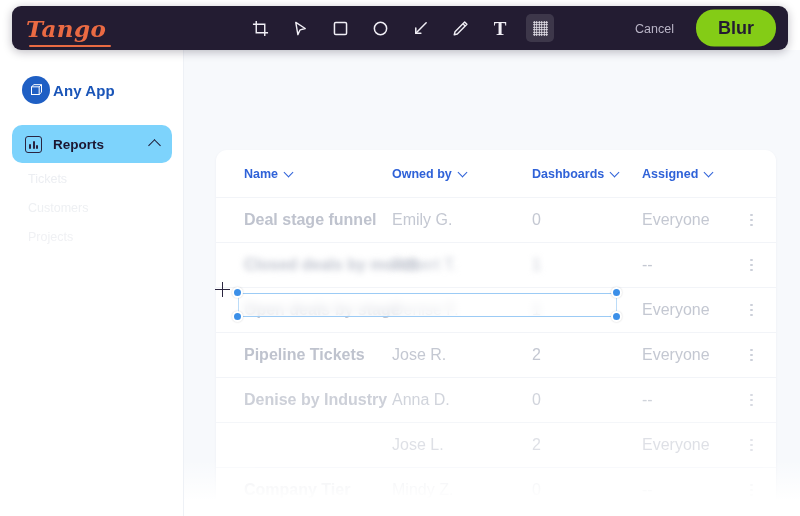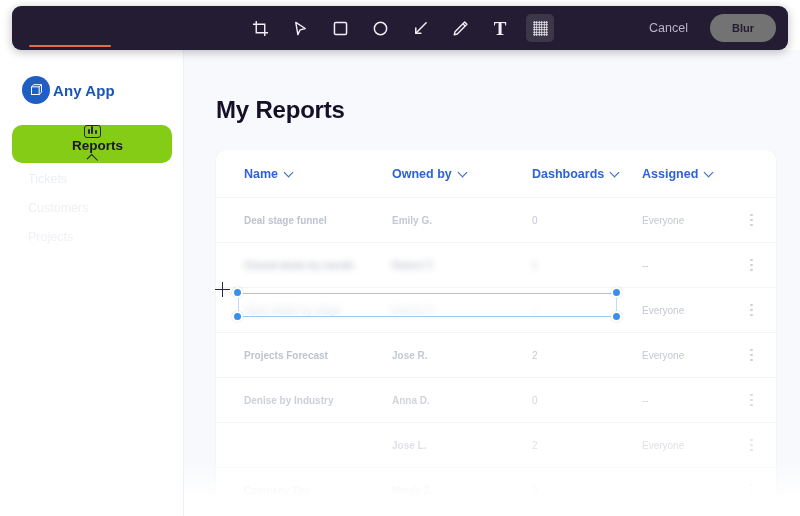--- a/index.html
+++ b/index.html
@@ -89,23 +89,23 @@
   }
   .btn-cancel {
     color: #b9b4c6;
     font-size: 12.5px;
     background: none; border: none;
     cursor: pointer;
     font-family: "Liberation Sans", sans-serif;
     padding: 4px 6px;
   }
   .btn-primary {
-    background: #737373;
+    background: #84cc16;
     color: #231c32;
-    font-size: 11px;
+    font-size: 18px;
     font-weight: 700;
     border: none;
     border-radius: 18px;
     padding: 8px 22px;
     cursor: pointer;
     font-family: "Liberation Sans", sans-serif;
   }
 
   
   .app-body {
@@ -140,26 +140,25 @@
     font-size: 15px;
     font-weight: 700;
     color: #1a55b8;
     letter-spacing: 0.1px;
   }
 
   .nav-active {
     position: absolute;
     left: 12px; top: 75px;
     width: 160px; height: 38px;
-    background: #84cc16;
+    background: #7dd3fc;
     border-radius: 10px;
     display: flex; align-items: center;
     padding: 0 13px;
     cursor: pointer;
-    flex-direction: column;
   }
   .nav-ico-box {
     width: 17px; height: 17px;
     border: 1.4px solid #2a2440;
     border-radius: 3px;
     display: flex; align-items: flex-end; justify-content: center;
     gap: 1.5px;
     padding-bottom: 3px;
   }
   .nav-ico-box i { display: block; width: 2px; background: #2a2440; border-radius: 1px; }
@@ -221,41 +220,41 @@
     height: 45px;
     display: flex;
     align-items: center;
     border-bottom: 1px solid #f2f4f8;
   }
   .row.header {
     height: 48px;
     border-bottom: 1px solid #f2f4f8;
   }
   .c-name   { position: absolute; left: 28px;  }
-  .c-owner  { position: absolute; left: 176px; font-weight: bold; }
+  .c-owner  { position: absolute; left: 176px; }
   .c-dash   { position: absolute; left: 316px; }
   .c-assign { position: absolute; left: 426px; }
   .c-menu   { position: absolute; left: 534px; }
 
   .th {
     font-size: 12.5px;
     font-weight: 700;
     color: #2f62d8;
     display: flex; align-items: center; gap: 7px;
     cursor: pointer;
   }
   .chev-dn {
     width: 7px; height: 7px;
     border-right: 1.5px solid #2f62d8;
     border-bottom: 1.5px solid #2f62d8;
     transform: rotate(45deg);
     margin-top: -3px;
   }
 
-  .td { font-size: 10px; color: #c4c8d2; }
+  .td { font-size: 16px; color: #c4c8d2; }
   .td.name { font-weight: 700; color: #bfc3ce; }
 
   .kebab { display: flex; flex-direction: column; gap: 2.5px; cursor: pointer; }
   .kebab span { width: 2.6px; height: 2.6px; border-radius: 50%; background: #cbcfd9; display: block; }
 
   
   .fade-o1 { opacity: 0.78; }
   .fade-o2 { opacity: 0.55; }
   .fade-o3 { opacity: 0.32; }
 
@@ -311,20 +310,21 @@
   
   .blurred { filter: blur(3.2px); }
 </style>
 </head>
 <body>
 
 <div id="app">
 
   <div class="toolbar">
 
+    <div class="brand">Tango</div>
     <div class="brand-underline"></div>
 
     <div class="tools">
 
       <div class="tool">
         <svg width="17" height="17" viewBox="0 0 18 18" fill="none" stroke="#f0eef5" stroke-width="1.5">
           <path d="M4.5 1v12.5h12.5"></path>
             <path d="M1 4.5h12.5V17"></path>
         </svg>
       </div>
@@ -402,21 +402,20 @@
         <span class="chev-up"></span>
       </div>
 
       <div class="nav-sub s0">Tickets</div>
       <div class="nav-sub s1">Customers</div>
       <div class="nav-sub s2">Projects</div>
     </div>
 
     <div class="content">
 
-      <div class="page-title">My Reports</div>
 
       <div class="card">
 
         <div class="row header">
           <div class="th c-name">
             <span>Name</span>
             <span class="chev-dn"></span>
           </div>
           <div class="th c-owner">
             <span>Owned by</span>
@@ -462,21 +461,21 @@
           <div class="td c-dash">1</div>
           <div class="td c-assign">Everyone</div>
           <div class="kebab c-menu">
               <span></span>
               <span></span>
               <span></span>
             </div>
         </div>
 
         <div class="row">
-          <div class="td name c-name">Projects Forecast</div>
+          <div class="td name c-name">Pipeline Tickets</div>
           <div class="td c-owner">Jose R.</div>
           <div class="td c-dash">2</div>
           <div class="td c-assign">Everyone</div>
           <div class="kebab c-menu">
               <span></span>
               <span></span>
               <span></span>
             </div>
         </div>
 

